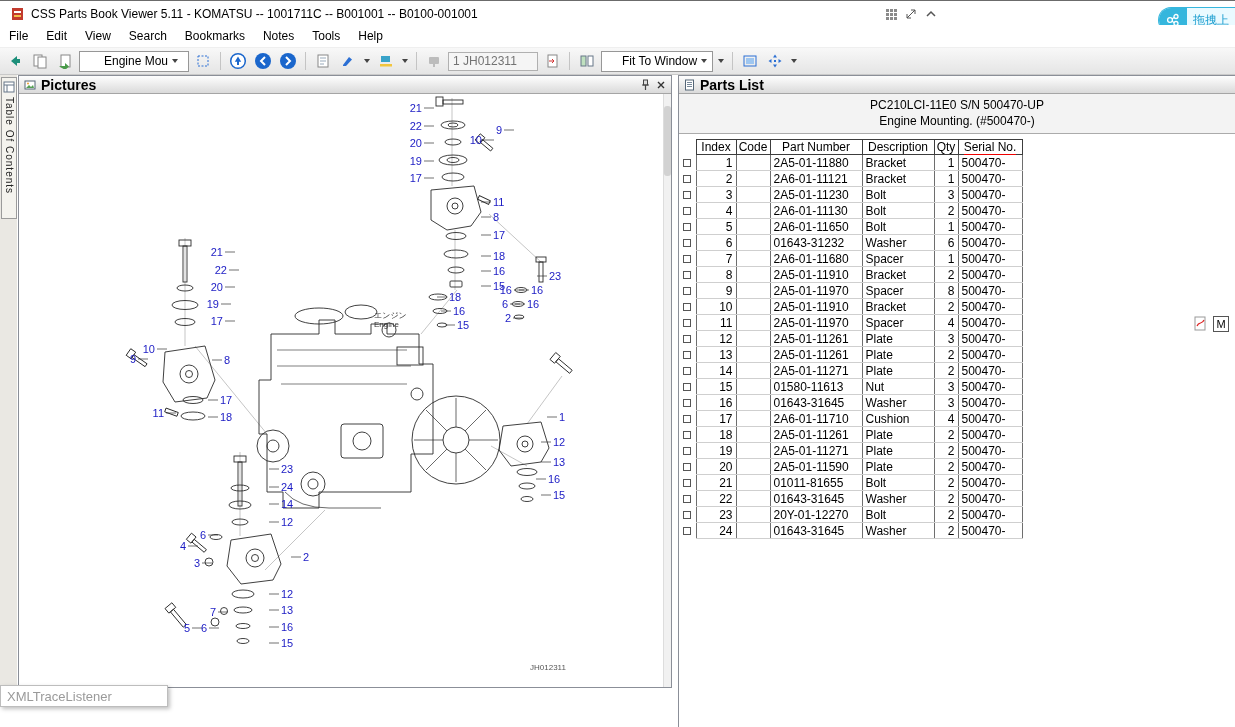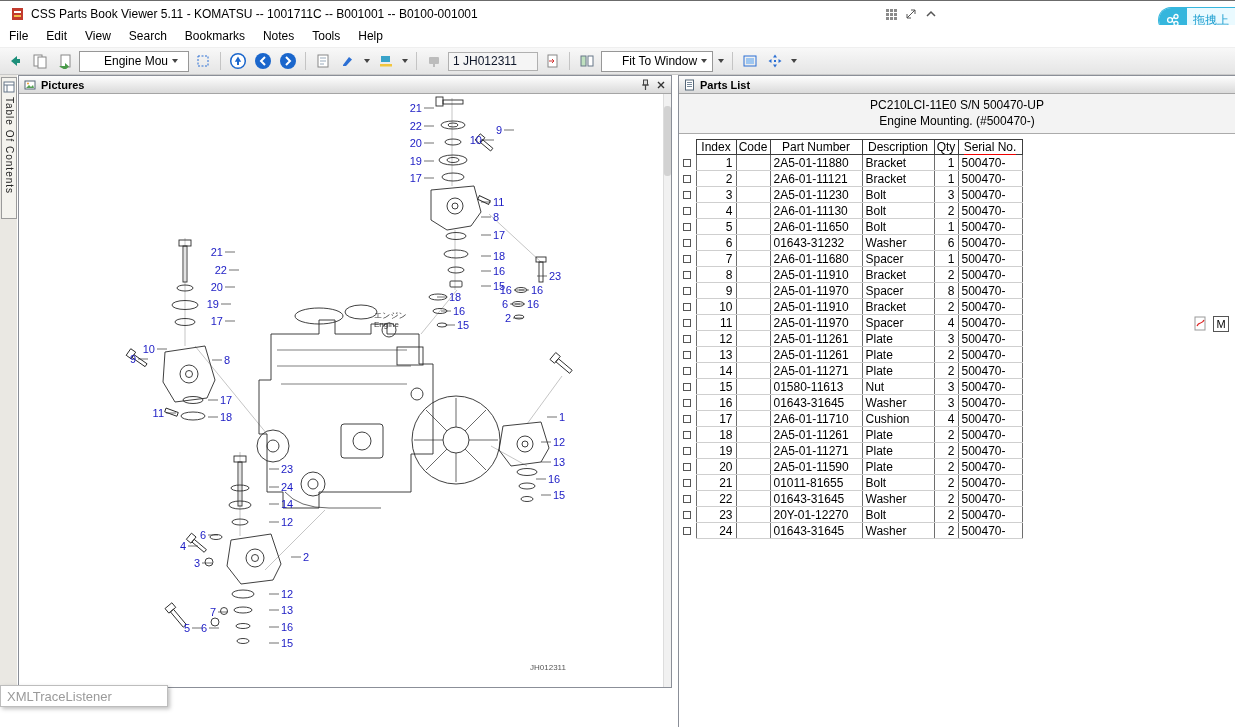--- a/index.html
+++ b/index.html
@@ -22,29 +22,29 @@
   .menu-item{padding:3px 9px;color:#000;cursor:default;}
 
   
   .toolbar{position:absolute;top:46px;left:0;right:0;height:28px;background:linear-gradient(#f8f8f8,#e5e5e5);border-top:1px solid #efefef;border-bottom:1px solid #c9c9c9;display:flex;align-items:center;padding:0 4px;gap:3px;font-size:12px;}
   .tbtn{width:22px;height:22px;display:flex;align-items:center;justify-content:center;border-radius:2px;flex:none;}
   .sep{width:1px;height:18px;background:#c4c4c4;margin:0 3px;flex:none;}
   .combo{display:flex;align-items:center;gap:4px;background:#fff;border:1px solid #979797;height:21px;padding:0 20px;flex:none;}
   .combo .combo-label{font-size:12px;color:#000;white-space:nowrap;}
   .arr{width:0;height:0;border-left:3.5px solid transparent;border-right:3.5px solid transparent;border-top:4px solid #444;display:inline-block;}
   .mini-drop{width:10px;height:22px;display:flex;align-items:center;justify-content:center;flex:none;}
-  .field{height:19px;width:90px;border:1px solid #b0b0b0;background:#f5f5f5;color:#0f172a;font-size:12px;padding:0 4px;font-family:"Liberation Sans",sans-serif;flex:none;}
+  .field{height:19px;width:90px;border:1px solid #b0b0b0;background:#f5f5f5;color:#737373;font-size:12px;padding:0 4px;font-family:"Liberation Sans",sans-serif;flex:none;}
 
   
   .leftstrip{position:absolute;left:0;top:74px;width:17px;height:613px;background:#eae8e3;}
   .toc-tab{position:absolute;left:1px;top:76px;width:16px;height:142px;background:#f4f3ee;border:1px solid #9b9b9b;display:flex;flex-direction:column;align-items:center;padding-top:3px;gap:4px;}
   .toc-label{writing-mode:vertical-rl;text-orientation:sideways;font-size:10px;color:#222;letter-spacing:1px;white-space:nowrap;}
 
   
-  .panel-header{height:18px;background:linear-gradient(#fefefe,#dadada);border-bottom:1px solid #a5a5a5;display:flex;align-items:center;gap:5px;padding:0 5px;font-size:11px;font-weight:bold;color:#000;flex:none;}
+  .panel-header{height:18px;background:linear-gradient(#fefefe,#dadada);border-bottom:1px solid #a5a5a5;display:flex;align-items:center;gap:5px;padding:0 5px;font-size:14px;font-weight:bold;color:#000;flex:none;}
   .panel-header .spacer{flex:1;}
   .pictures{position:absolute;left:18px;top:74px;width:654px;height:613px;border:1px solid #8b8f98;background:#fff;display:flex;flex-direction:column;}
   .pictures-body{position:relative;flex:1;overflow:hidden;background:#fff;}
   .vscroll{position:absolute;top:0;right:0;bottom:0;width:8px;background:#f1f1f1;border-left:1px solid #dddddd;}
   .vthumb{position:absolute;top:12px;right:0px;width:7px;height:70px;background:#d2d2d2;border-radius:3px;}
 
   .parts{position:absolute;left:678px;top:74px;width:557px;height:714px;border:1px solid #8b8f98;border-right:none;background:#fff;display:flex;flex-direction:column;}
   .parts-title{background:#f3f3f3;border-bottom:1px solid #ababab;text-align:center;font-size:12px;color:#000;padding:3px 0 4px;line-height:16px;flex:none;}
   .parts-body{position:relative;flex:1;background:#fff;overflow:hidden;}
   table.parts-table{border-collapse:collapse;table-layout:fixed;font-size:12px;margin:5px 0 0 2px;}

